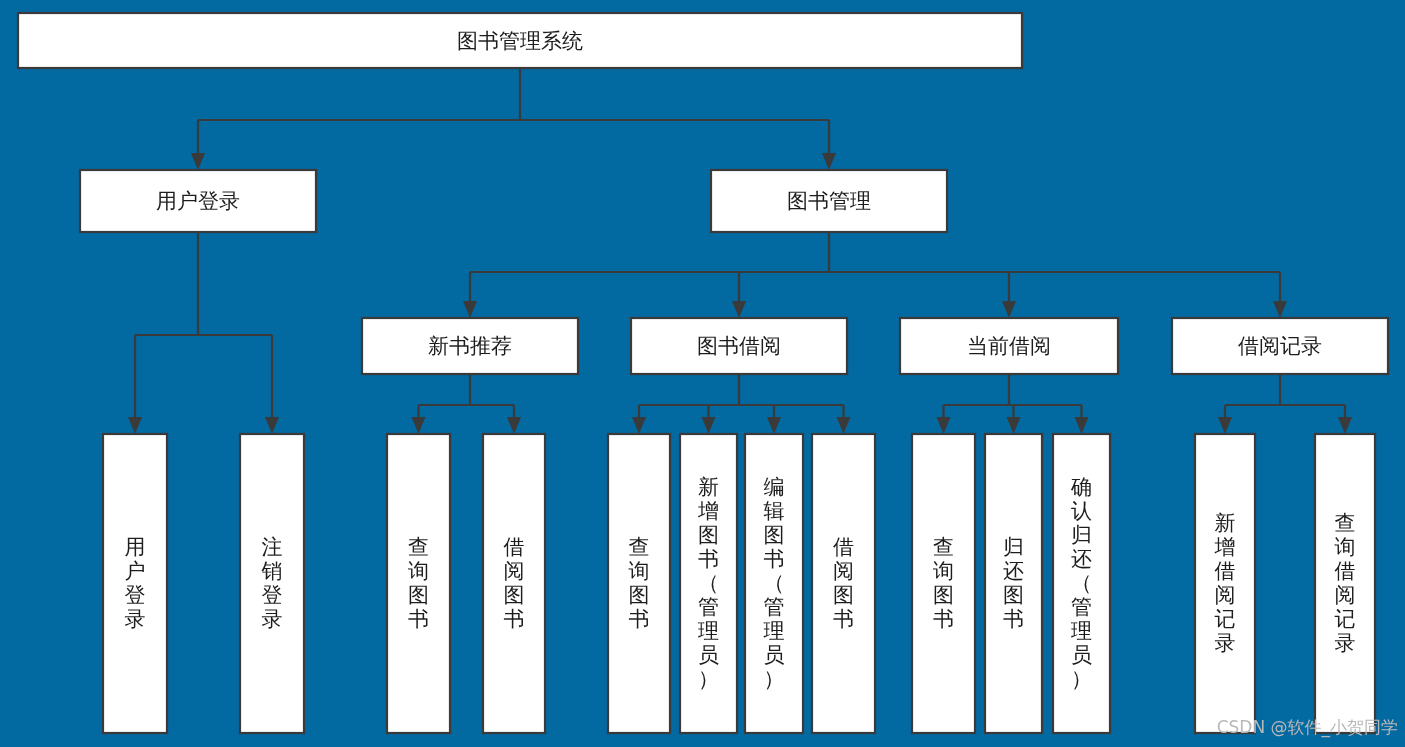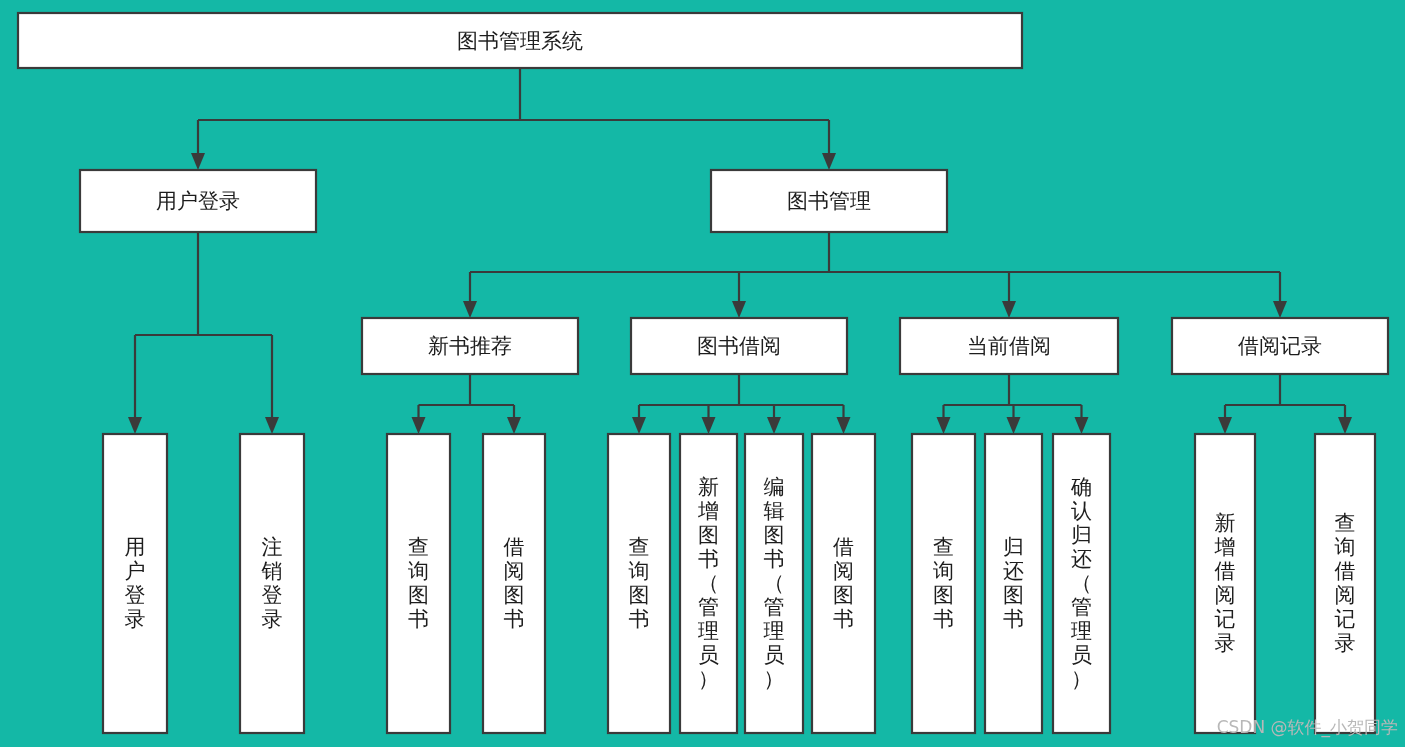--- a/index.html
+++ b/index.html
@@ -8,21 +8,21 @@
     padding: 0;
     background: #ffffff;
   }
   body {
     font-family: "DejaVu Sans", "Liberation Sans", sans-serif;
   }
   #diagram-root {
     position: relative;
     width: 1405px;
     height: 747px;
-    background: #14b8a6;
+    background: #0369a1;
     overflow: hidden;
   }
   svg#flow-svg {
     position: absolute;
     left: 0;
     top: 0;
     width: 1405px;
     height: 747px;
     display: block;
   }

